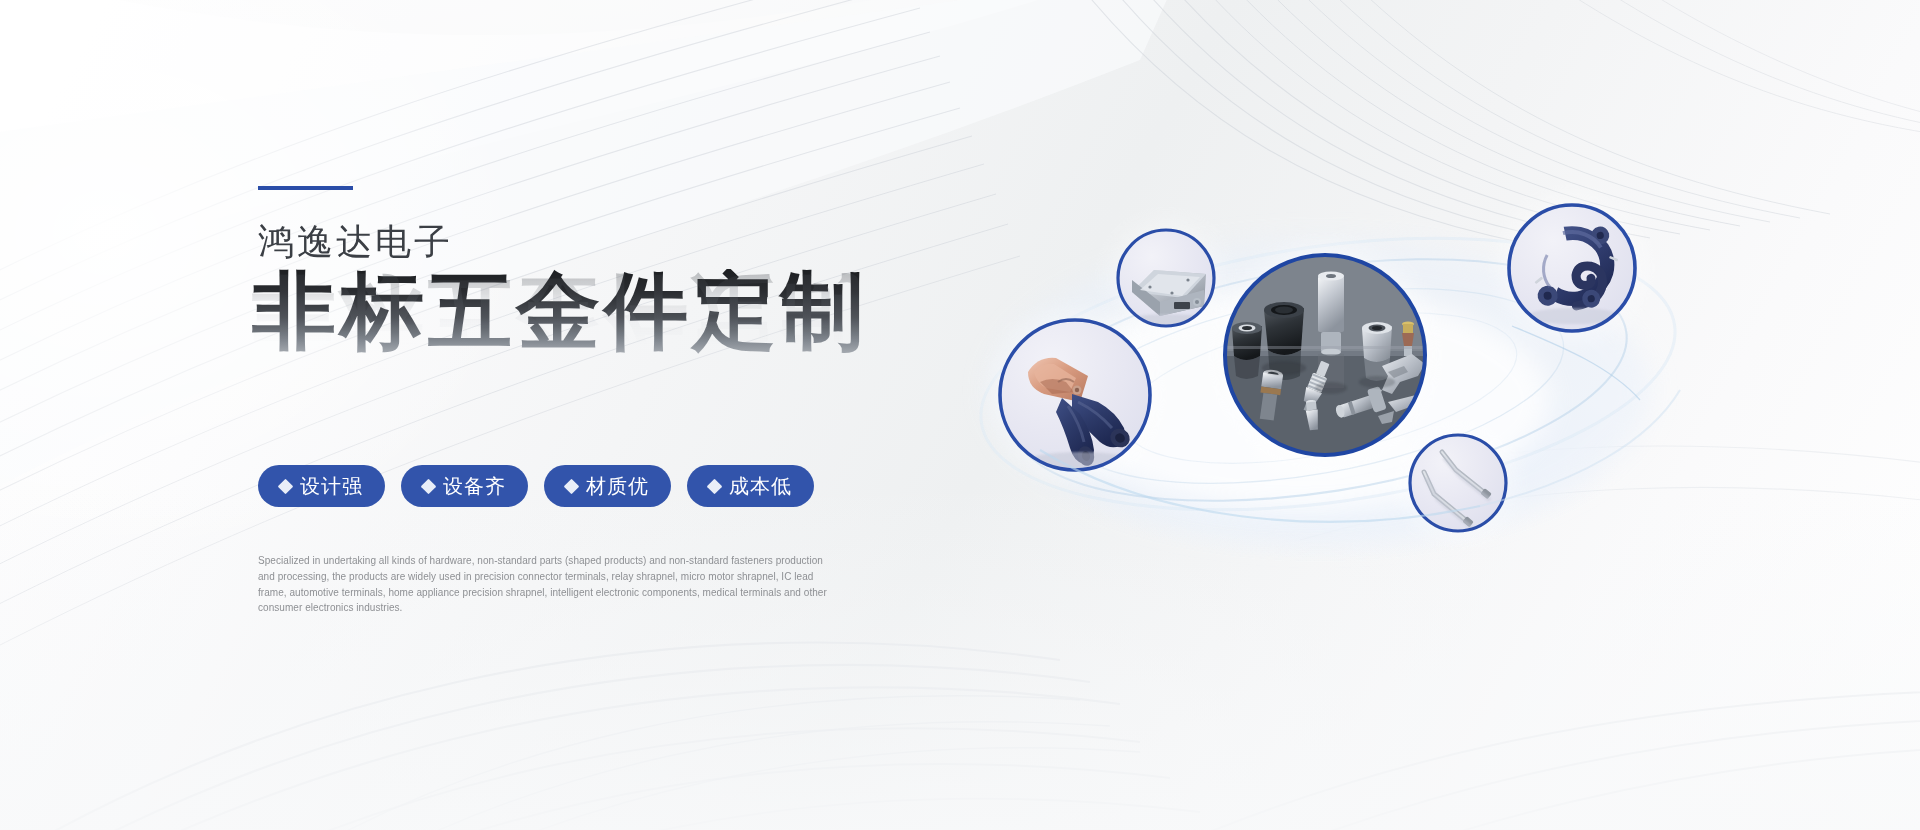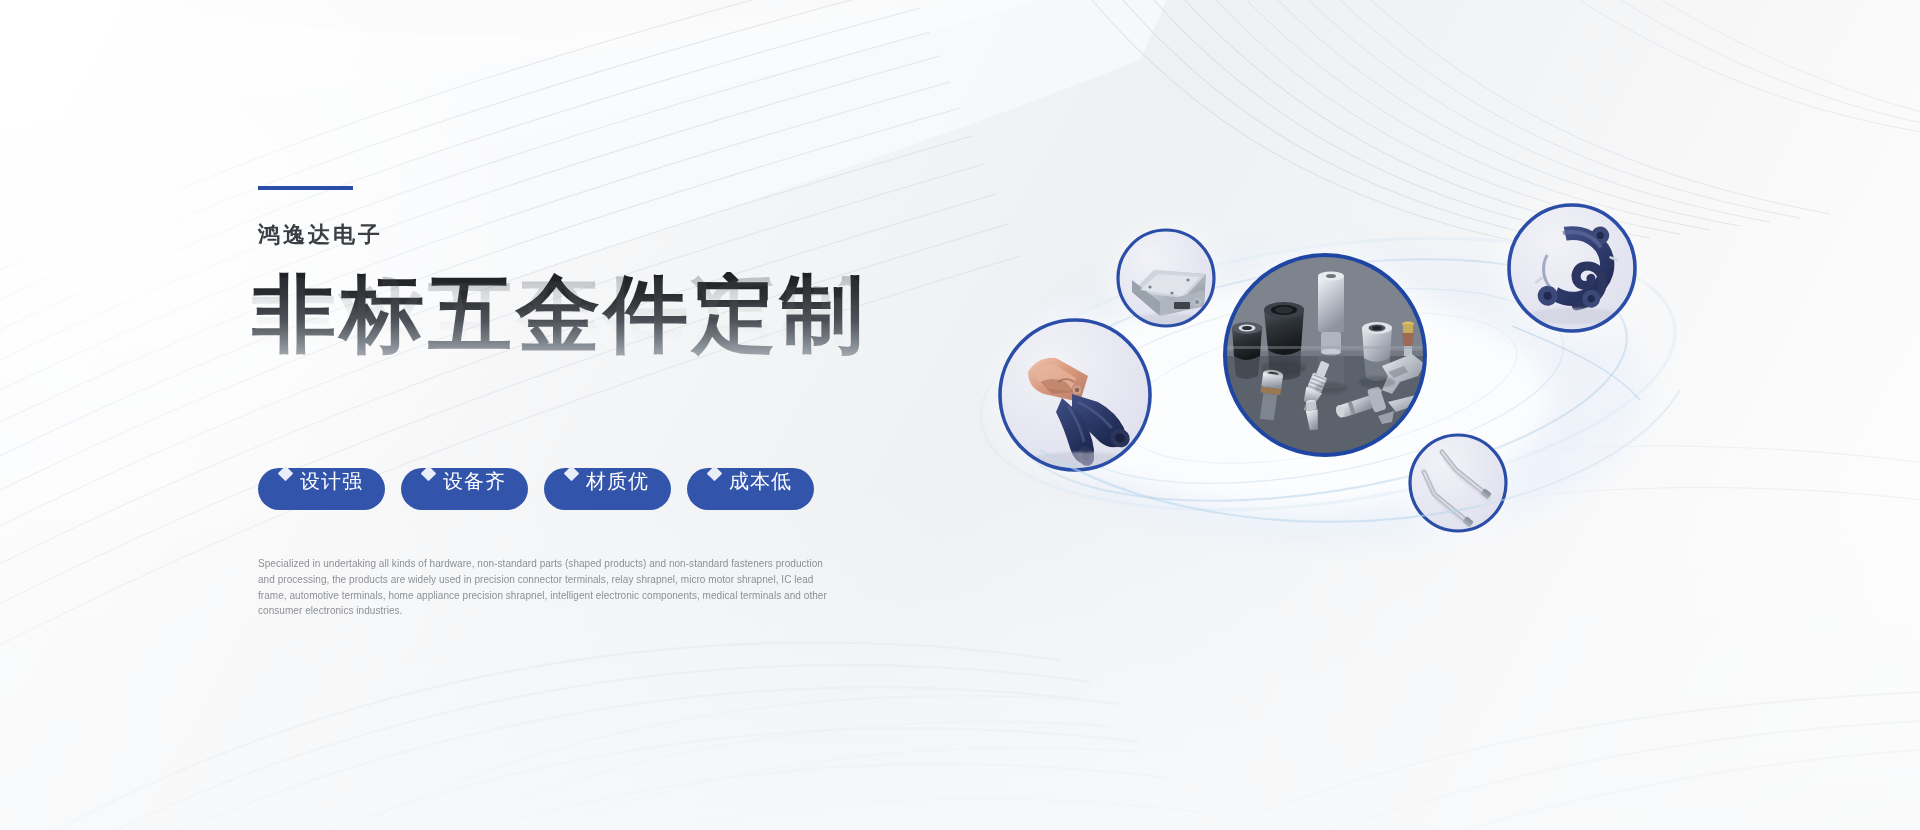--- a/index.html
+++ b/index.html
@@ -60,26 +60,26 @@
   }
 
   .accent-rule {
     width: 95px;
     height: 4px;
     background: #2a4da8;
     margin-bottom: 34px;
   }
 
   .brand-sub {
-    font-size: 22px;
+    font-size: 36px;
     line-height: 1;
     color: #3b3f45;
     letter-spacing: 3px;
-    font-weight: 700;
-    margin-bottom: 26px;
+    font-weight: 400;
+    margin-bottom: 9px;
     font-family: "Liberation Sans", "DejaVu Sans", sans-serif;
   }
 
   .headline-wrap {
     position: relative;
     height: 132px;
     margin-left: -6px;
   }
   .headline {
     position: absolute;
@@ -124,20 +124,21 @@
   }
 
   
   .pill-row {
     display: flex;
     gap: 16px;
     margin-top: 64px;
   }
   .pill {
     display: inline-flex;
+    align-items: center;
     gap: 9px;
     background: #3254ab;
     color: #ffffff;
     border-radius: 22px;
     padding: 0 22px;
     height: 42px;
     font-size: 20px;
     letter-spacing: 1px;
     white-space: nowrap;
     border: none;

